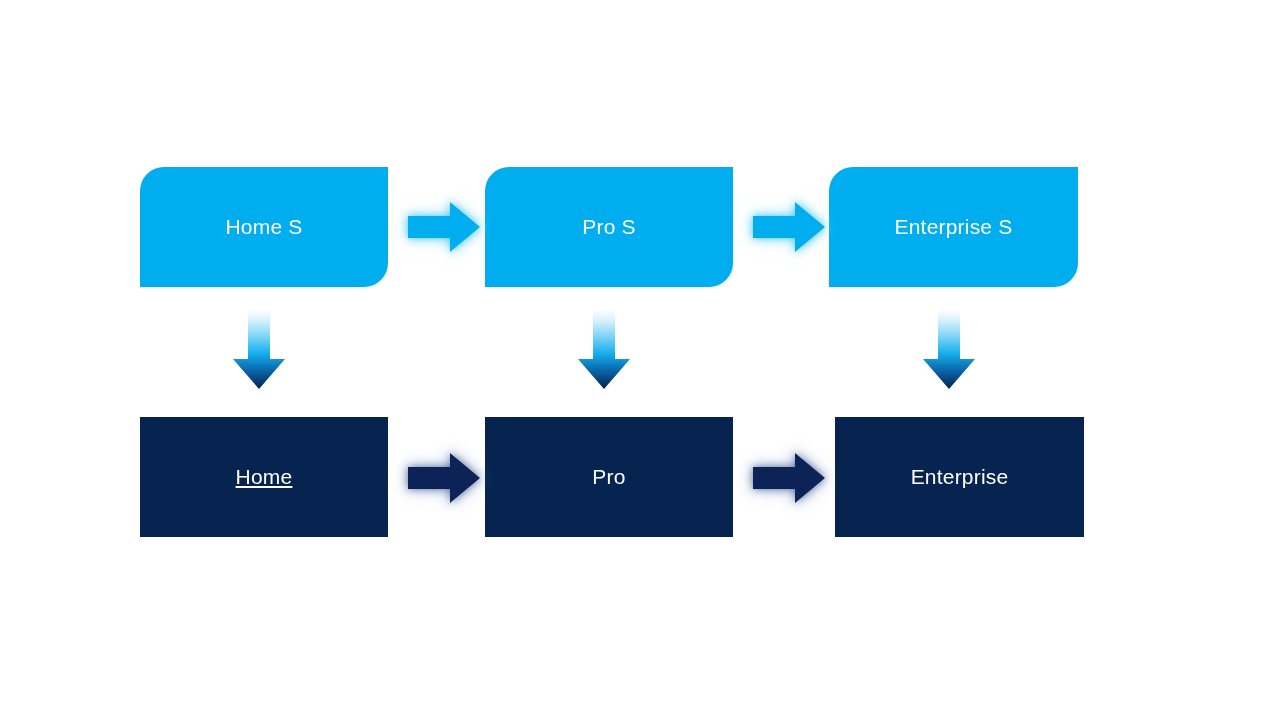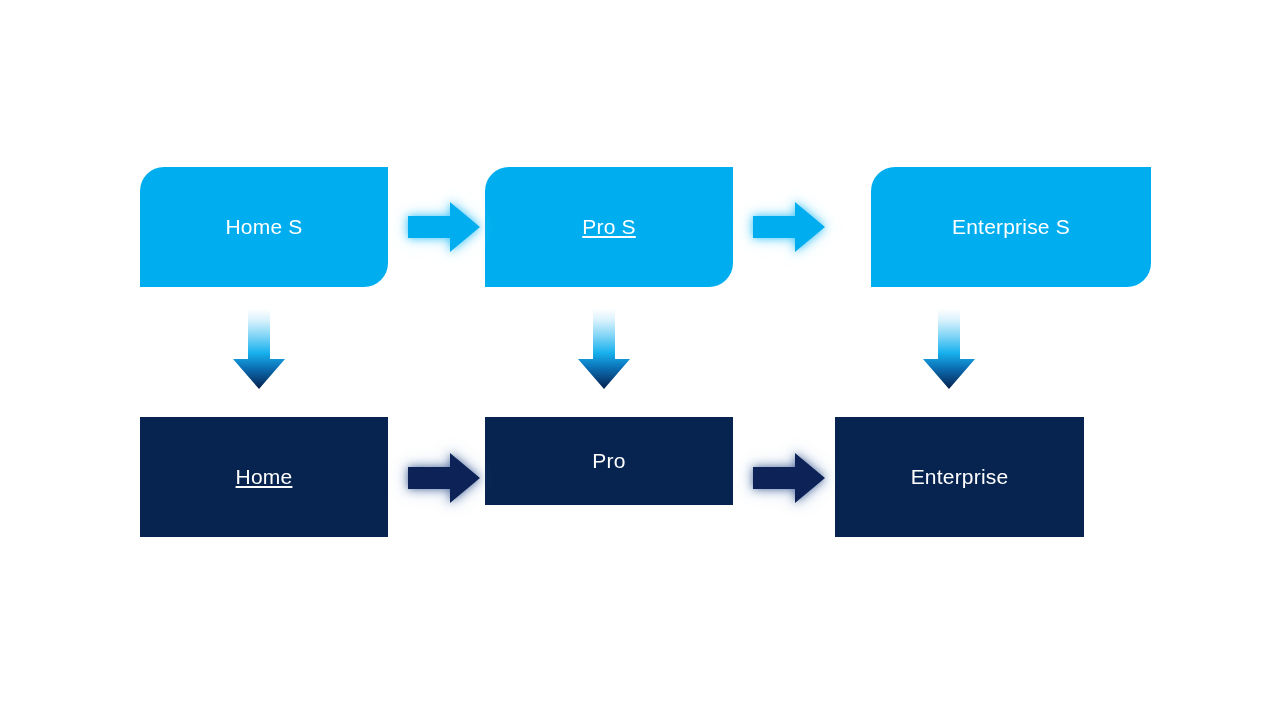--- a/index.html
+++ b/index.html
@@ -91,25 +91,25 @@
         <feDropShadow dx="0" dy="0" stdDeviation="4" flood-color="#2a4a86" flood-opacity="0.75"></feDropShadow>
         <feDropShadow dx="0" dy="0" stdDeviation="8" flood-color="#6f8ec0" flood-opacity="0.45"></feDropShadow>
       </filter>
     </defs>
   </svg>
 
   <div class="node service" style="left:140px; top:167px; width:248px; height:120px;">
     <span class="node-label">Home S</span>
   </div>
 
-  <div class="node service" style="left:485px; top:167px; width:248px; height:120px;text-decoration:underline;">
+  <div class="node service" style="left:485px; top:167px; width:248px; height:120px;">
     <span class="node-label">Pro S</span>
   </div>
 
-  <div class="node service" style="left:829px; top:167px; width:280px; height:120px;margin-left:42px;">
+  <div class="node service" style="left:829px; top:167px; width:249px; height:120px;">
     <span class="node-label">Enterprise S</span>
   </div>
 
   <div class="arrow" style="left:408px; top:202px;">
     <svg width="72" height="50" viewBox="0 0 72 50">
       <path d="M0,14 L42,14 L42,0 L72,25 L42,50 L42,36 L0,36 Z" fill="#00aeef" filter="url(#glow-cyan)"></path>
     </svg>
   </div>
 
   <div class="arrow" style="left:753px; top:202px;">
@@ -133,21 +133,21 @@
   <div class="arrow" style="left:923px; top:309px;">
     <svg width="52" height="80" viewBox="0 0 52 80">
       <path d="M15,0 L37,0 L37,50 L52,50 L26,80 L0,50 L15,50 Z" fill="url(#vgrad)"></path>
     </svg>
   </div>
 
   <div class="node product" style="left:140px; top:417px; width:248px; height:120px;text-decoration:underline;">
     <span class="node-label">Home</span>
   </div>
 
-  <div class="node product" style="left:485px; top:417px; width:248px; height:88px;text-align:center;">
+  <div class="node product" style="left:485px; top:417px; width:248px; height:120px;text-align:center;">
     <span class="node-label">Pro</span>
   </div>
 
   <div class="node product" style="left:829px; top:417px; width:249px; height:120px;margin-left:6px;">
     <span class="node-label">Enterprise</span>
   </div>
 
   <div class="arrow" style="left:408px; top:453px;">
     <svg width="72" height="50" viewBox="0 0 72 50">
       <path d="M0,14 L42,14 L42,0 L72,25 L42,50 L42,36 L0,36 Z" fill="#0a2456" filter="url(#glow-navy)"></path>

